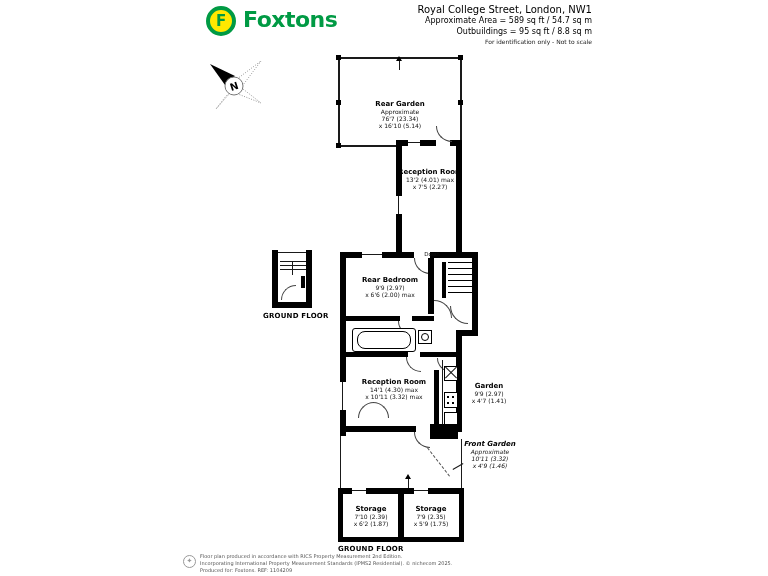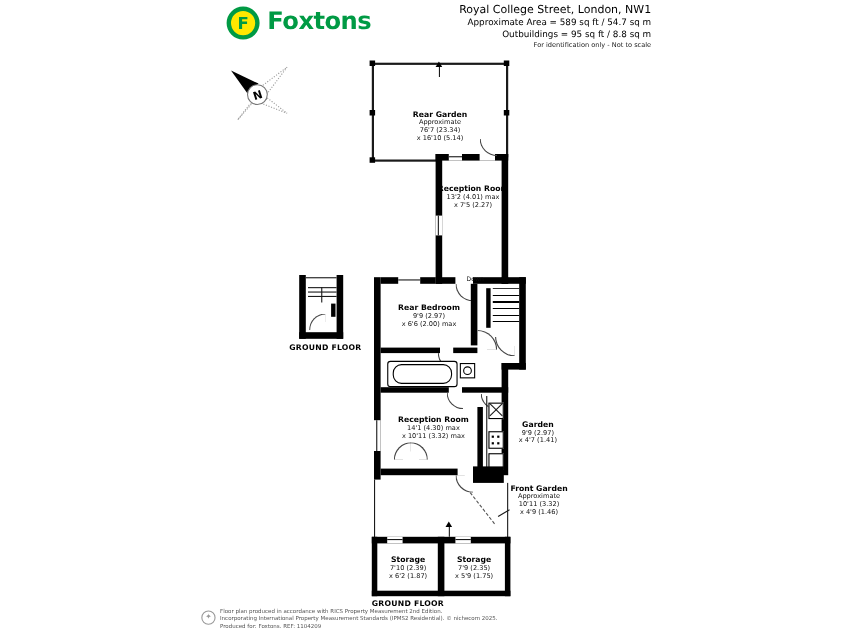--- a/index.html
+++ b/index.html
@@ -180,21 +180,21 @@
     <div class="dm">9'9 (2.97)</div>
     <div class="dm">x 4'7 (1.41)</div>
   </div>
 
   <div>
     <div class="tl" style="left:340px;top:436px;width:1px;height:54px;"></div>
     <div class="tl" style="left:461px;top:439px;width:1px;height:51px;"></div>
     <div class="dashed" style="left:438px;top:444px;height:36px;transform:rotate(-38deg);"></div>
     <div class="tl" style="left:452px;top:466px;width:12px;height:1px;transform:rotate(-30deg);"></div>
   </div>
-  <div class="lbl" style="left:462px;top:440px;width:56px;">
+  <div class="lbl" style="left:462px;top:440px;width:56px;font-style:italic;">
     <div class="nm">Front Garden</div>
     <div class="dm">Approximate</div>
     <div class="dm">10'11 (3.32)</div>
     <div class="dm">x 4'9 (1.46)</div>
   </div>
 
   <div>
     <div class="w" style="left:338px;top:488px;width:126px;height:6px;"></div>
     <div class="gap" style="left:352px;top:488px;width:14px;height:6px;"></div>
     <div class="tl" style="left:352px;top:490px;width:14px;height:1px;"></div>

